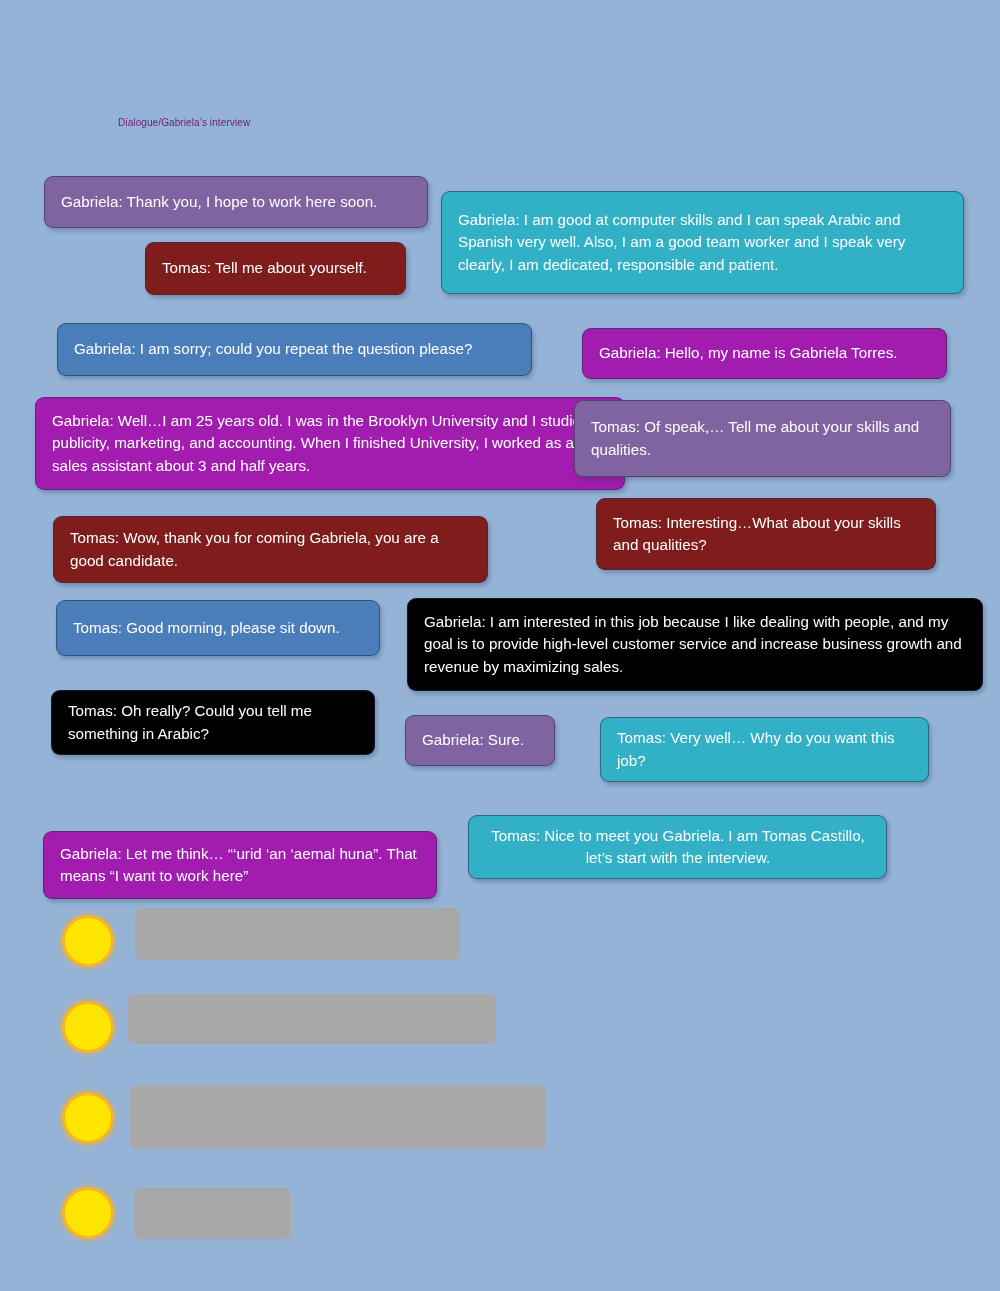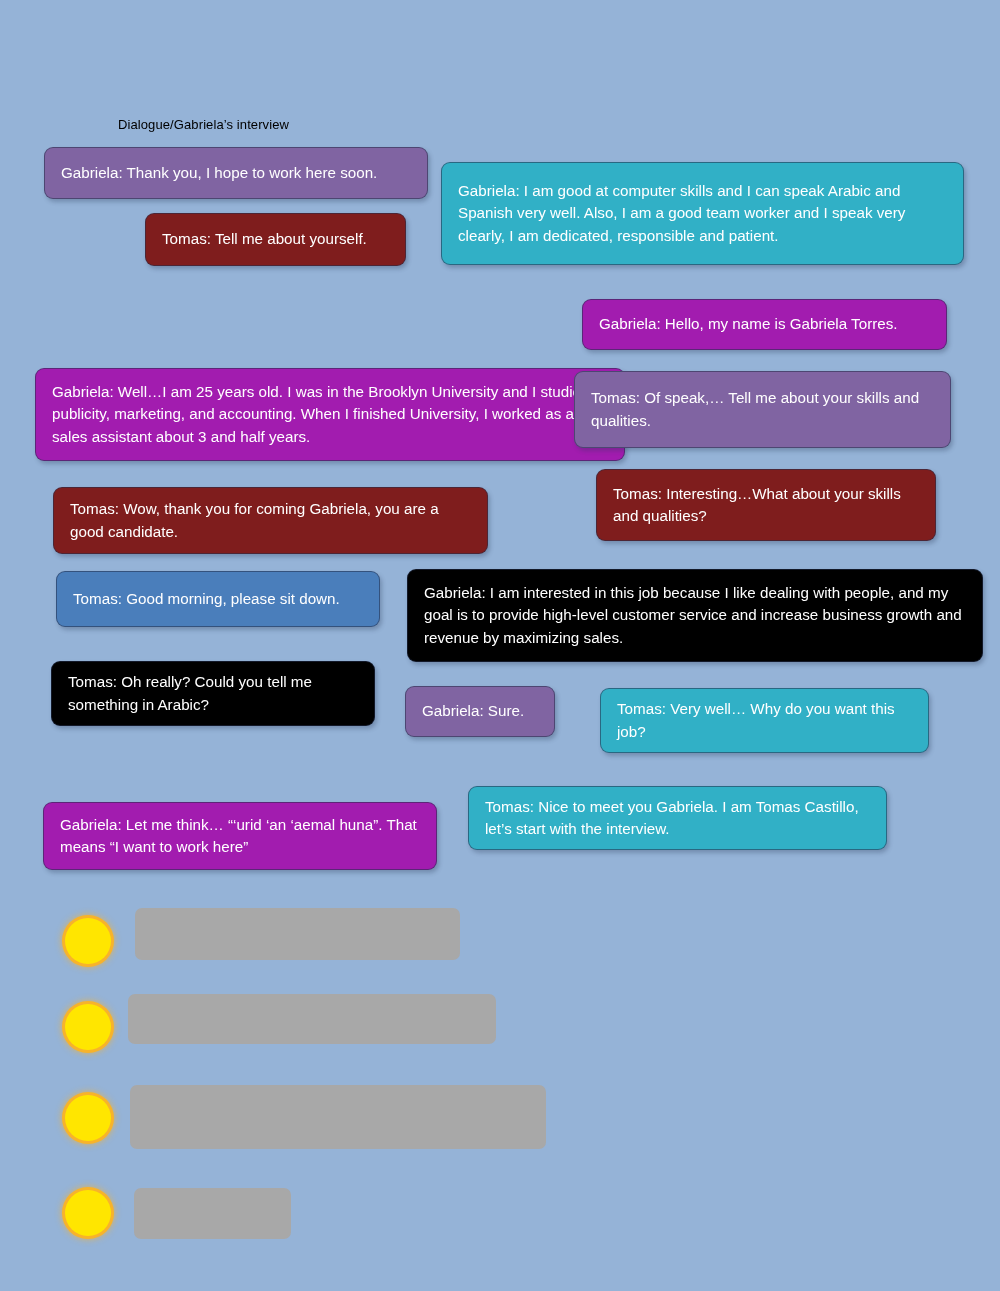--- a/index.html
+++ b/index.html
@@ -16,46 +16,47 @@
   }
   #stage {
     position: relative;
     width: 1000px;
     height: 1291px;
   }
   .page-title {
     position: absolute;
     left: 118px;
     top: 117px;
-    font-size: 13px;
-    color: #000000;
+    font-size: 10px;
+    color: #701a75;
     letter-spacing: 0.1px;
     white-space: nowrap;
   }
   .bubble {
     position: absolute;
     box-sizing: border-box;
     border-radius: 9px;
     border: 1.5px solid rgba(35,45,75,0.55);
     color: #ffffff;
     font-size: 15.2px;
     line-height: 1.47;
     padding: 11px 15px 11px 16px;
     box-shadow: 2px 3px 4px rgba(40,55,85,0.30);
     display: flex;
     align-items: center;
+    margin-top: 29px;
   }
   .bubble span { display: block; width: 100%; }
   .c-purple  { background: #8064a2; }
   .c-green   { background: #7f1d1d; }
   .c-teal    { background: #31b0c6; }
   .c-blue    { background: #4a7ebb; }
   .c-orange  { background: #a21caf; }
   .c-red     { background: #000000; }
-  .center    { }
+  .center    { text-align: center; }
 
   
   .ph-row { position: absolute; }
   .ph-dot {
     position: absolute;
     border-radius: 50%;
     background: #ffe600;
     box-shadow: 0 0 0 3px #f7b32b, 0 0 7px 3px rgba(247,179,43,0.75);
   }
   .ph-bar {
@@ -76,20 +77,23 @@
   </div>
 
   <div class="bubble c-teal" style="left:441px; top:162px; width:523px; height:103px;">
     <span>Gabriela: I am good at computer skills and I can speak Arabic and Spanish very well. Also, I am a good team worker and I speak very clearly, I am dedicated, responsible and patient.</span>
   </div>
 
   <div class="bubble c-green" style="left:145px; top:213px; width:261px; height:53px;">
     <span>Tomas: Tell me about yourself.</span>
   </div>
 
+  <div class="bubble c-blue" style="left:57px; top:294px; width:475px; height:53px;">
+    <span>Gabriela: I am sorry; could you repeat the question please?</span>
+  </div>
 
   <div class="bubble c-orange" style="left:582px; top:299px; width:365px; height:51px;">
     <span>Gabriela: Hello, my name is Gabriela Torres.</span>
   </div>
 
   <div class="bubble c-orange" style="left:35px; top:368px; width:590px; height:93px;align-items:center;">
     <span>Gabriela: Well…I am 25 years old. I was in the Brooklyn University and I studied publicity, marketing, and accounting. When I finished University, I worked as a sales assistant about 3 and half years.</span>
   </div>
 
   <div class="bubble c-purple" style="left:574px; top:371px; width:377px; height:77px;">

